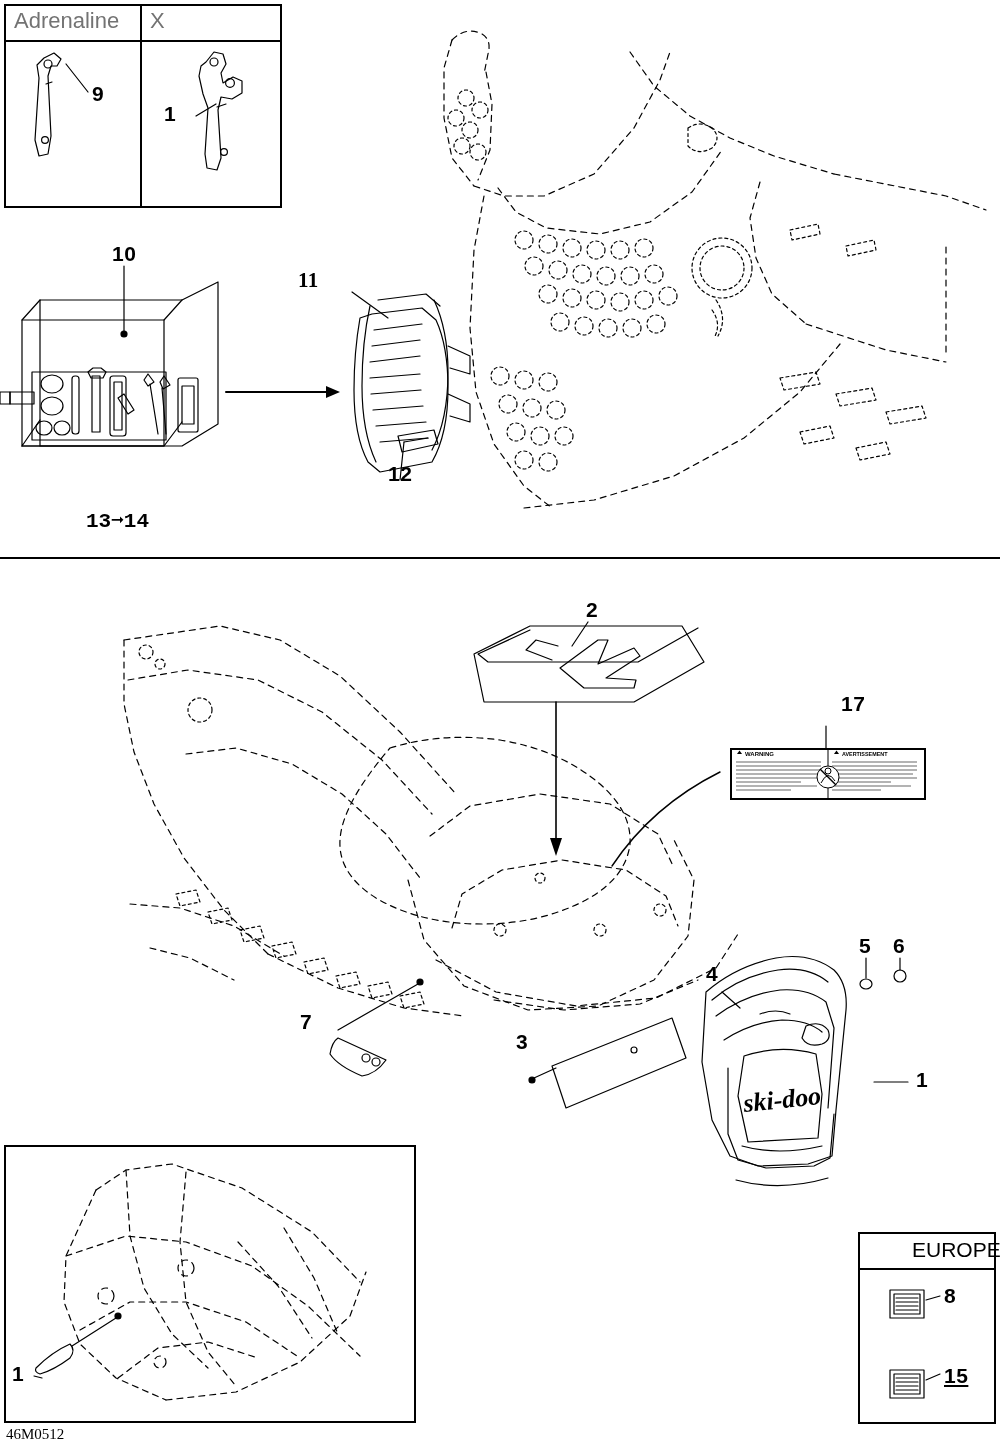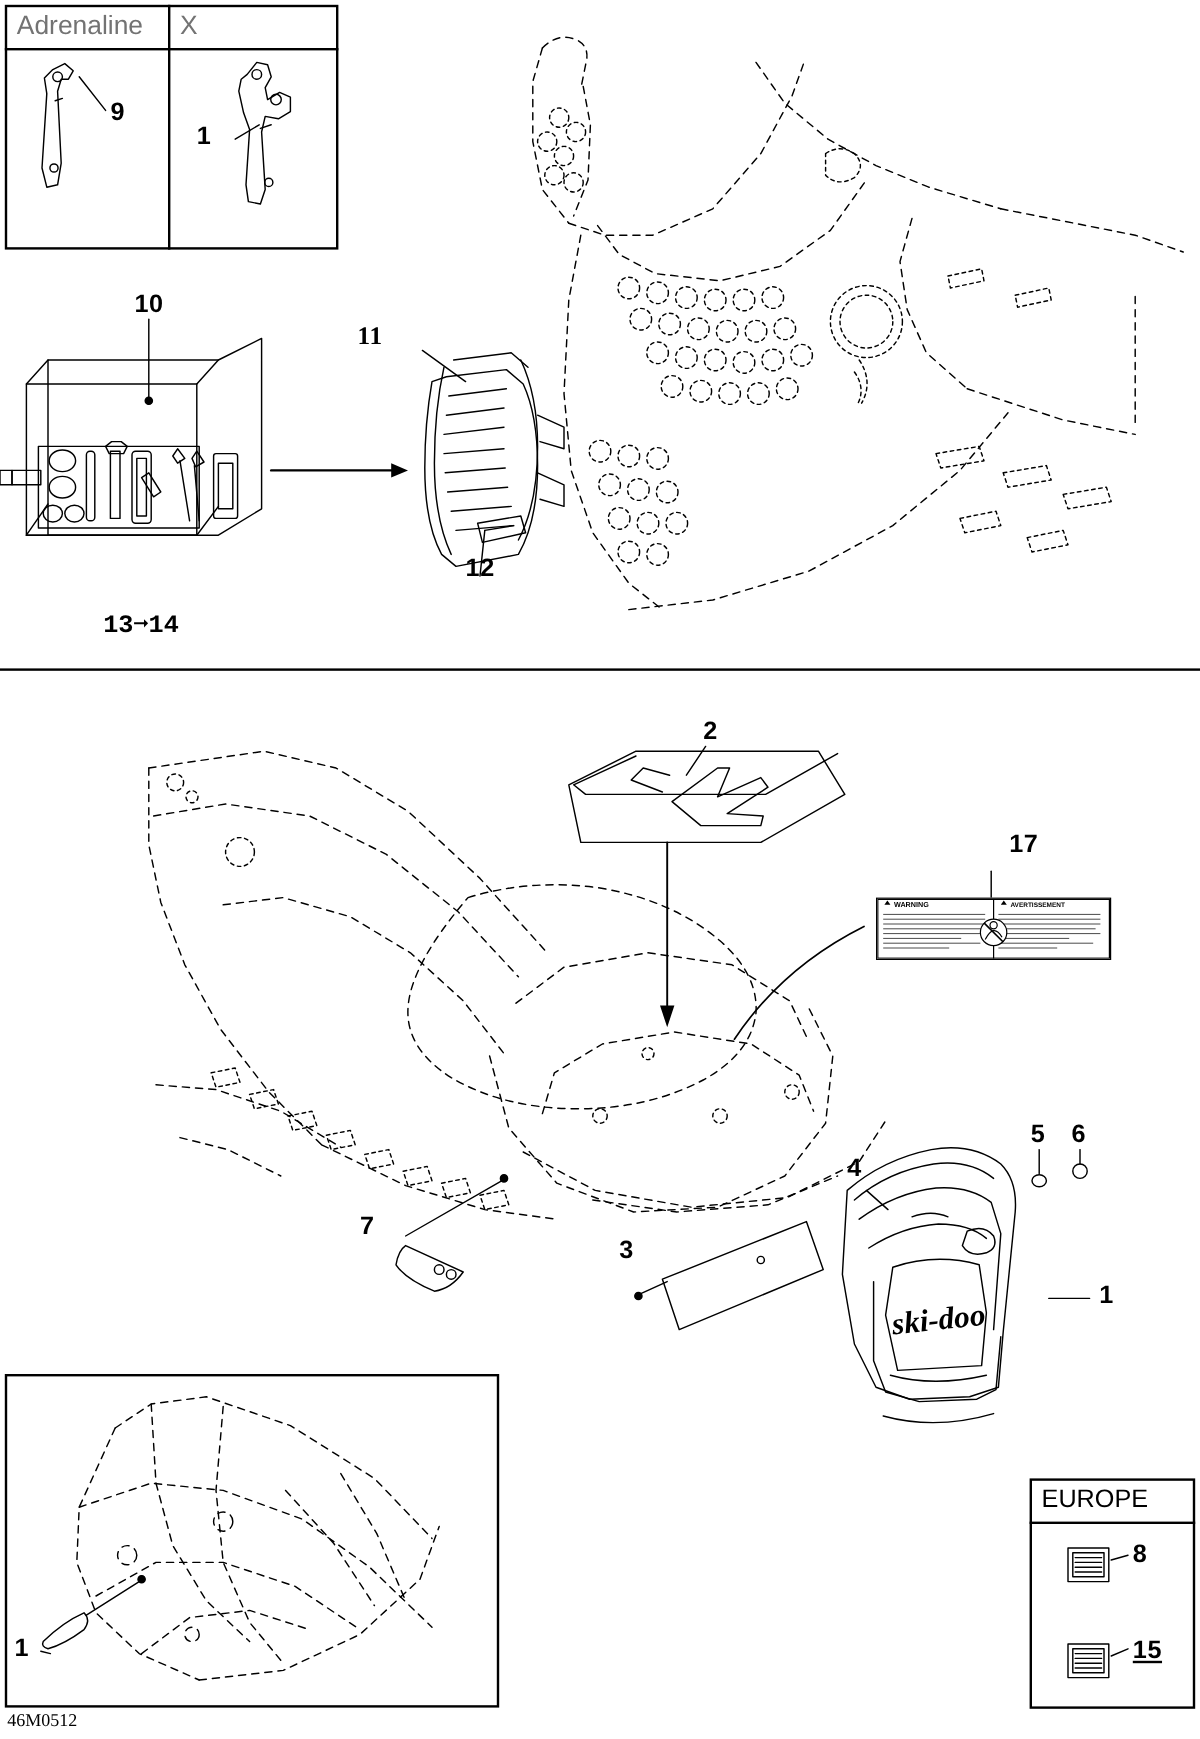--- a/index.html
+++ b/index.html
@@ -9,21 +9,21 @@
     color:#000;position:relative;overflow:hidden;
   }
   .page{position:relative;width:1000px;height:1449px;}
   .callout{position:absolute;font-size:21px;font-weight:700;color:#000;letter-spacing:0.5px;}
   .boxlabel{position:absolute;font-size:22px;color:#737373;}
   .frame{position:absolute;border:2px solid #000;box-sizing:border-box;}
   .divider{position:absolute;height:2px;background:#000;}
   .footer{position:absolute;left:6px;bottom:6px;font-size:15px;font-family:Liberation Serif, serif;}
   svg{display:block;}
   .svgabs{position:absolute;top:0;left:0;pointer-events:none;}
-  .euro-title{position:absolute;font-size:21px;}
+  .euro-title{position:absolute;font-size:21px;margin-left:44px;}
   .arrow-note{position:absolute;font-size:21px;font-weight:700;}
   .warn-label{position:absolute;border:1px solid #000;background:#fff;box-sizing:border-box;}
 </style>
 </head>
 <body>
 
 <div class="page">
 
   <div class="frame" style="left:4px;top:4px;width:278px;height:204px;"></div>
   <div class="divider" style="left:140px;top:4px;width:2px;height:204px;"></div>

